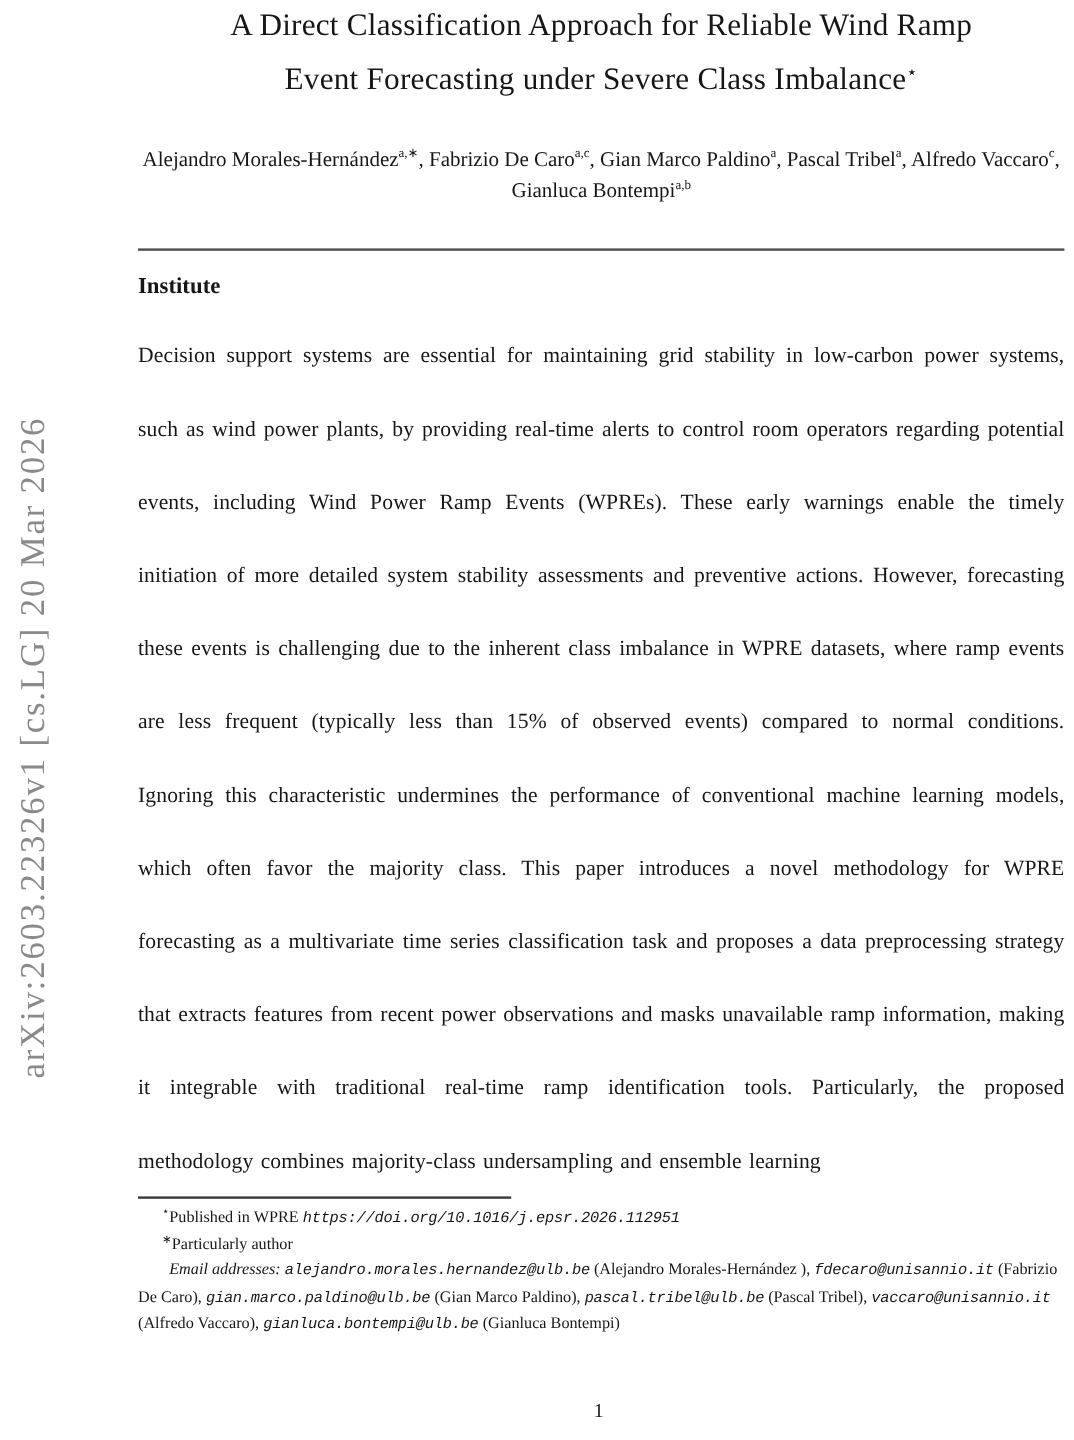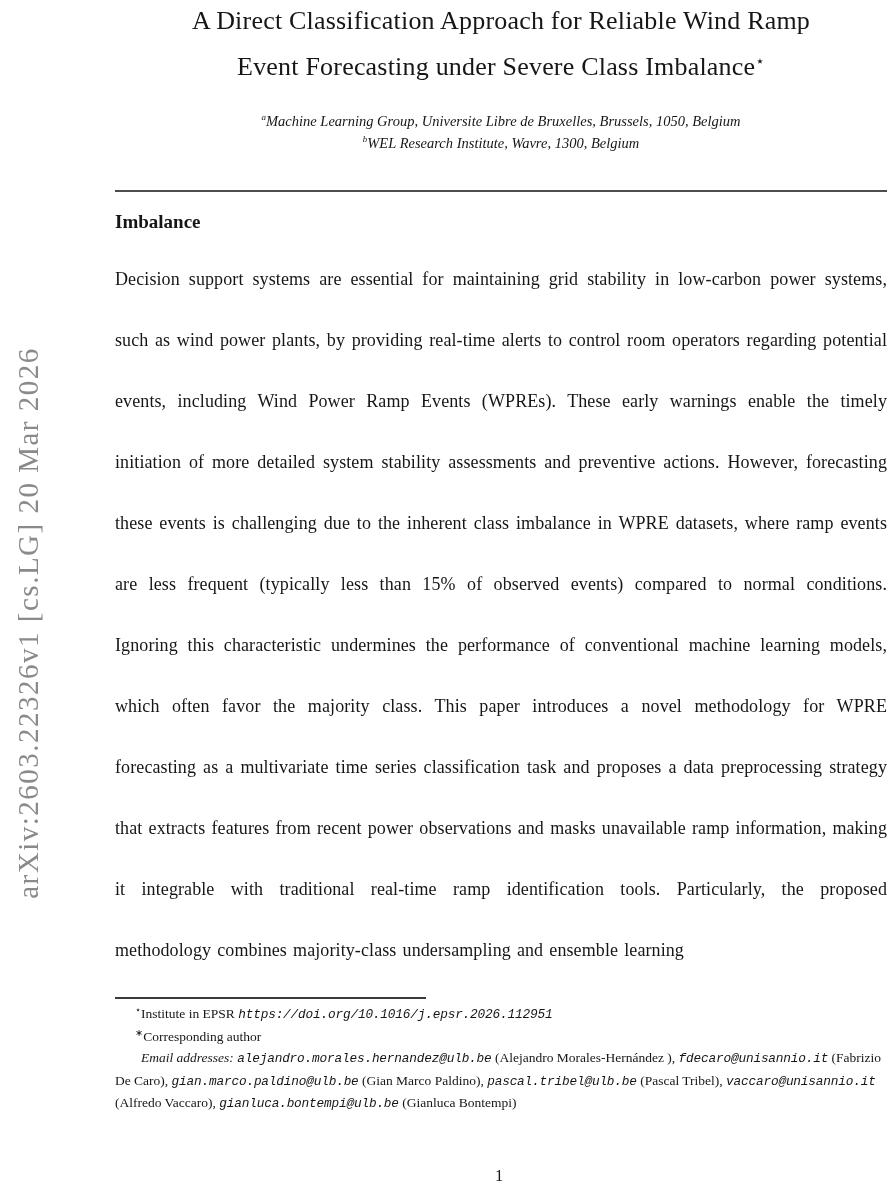--- a/index.html
+++ b/index.html
@@ -117,36 +117,35 @@
 <body>
 
 <div class="page">
 
   <div class="arxiv-stamp" id="arxiv-stamp">arXiv:2603.22326v1  [cs.LG]  20 Mar 2026</div>
 
   <div class="content">
 
     <h1 class="title" id="title">A Direct Classification Approach for Reliable Wind Ramp<br>Event Forecasting under Severe Class Imbalance<sup>⋆</sup></h1>
 
+    <p class="authors" id="authors">Alejandro Morales-Hernández<sup>a,∗</sup>, Fabrizio De Caro<sup>a,c</sup>, Gian Marco Paldino<sup>a</sup>, Pascal Tribel<sup>a</sup>, Alfredo Vaccaro<sup>c</sup>, Gianluca Bontempi<sup>a,b</sup></p>
 
     <div class="affiliations" id="affiliations">
-        <div class="affil"><sup>a</sup>Machine Learning Group, Universite Libre de Bruxelles, Brussels, 1050, Belgium</div>
-        <div class="affil"><sup>b</sup>WEL Research Institute, Wavre, 1300, Belgium</div>
       </div>
 
     <hr class="abstract-rule">
 
-    <h2 class="abstract-heading">Imbalance</h2>
+    <h2 class="abstract-heading">Institute</h2>
 
     <p class="abstract-text">Decision support systems are essential for maintaining grid stability in low-carbon power systems, such as wind power plants, by providing real-time alerts to control room operators regarding potential events, including Wind Power Ramp Events (WPREs). These early warnings enable the timely initiation of more detailed system stability assessments and preventive actions. However, forecasting these events is challenging due to the inherent class imbalance in WPRE datasets, where ramp events are less frequent (typically less than 15% of observed events) compared to normal conditions. Ignoring this characteristic undermines the performance of conventional machine learning models, which often favor the majority class. This paper introduces a novel methodology for WPRE forecasting as a multivariate time series classification task and proposes a data preprocessing strategy that extracts features from recent power observations and masks unavailable ramp information, making it integrable with traditional real-time ramp identification tools. Particularly, the proposed methodology combines majority-class undersampling and ensemble learning</p>
 
     <div class="footnotes">
       <hr class="footnote-rule">
-      <p class="footnote"><sup>⋆</sup><span>Institute in EPSR </span><span class="mono">https://doi.org/10.1016/j.epsr.2026.112951</span></p>
-      <p class="footnote"><sup>∗</sup><span>Corresponding author</span></p>
+      <p class="footnote"><sup>⋆</sup><span>Published in WPRE </span><span class="mono">https://doi.org/10.1016/j.epsr.2026.112951</span></p>
+      <p class="footnote"><sup>∗</sup><span>Particularly author</span></p>
       <p class="footnote emails" id="emails"><i>Email addresses: </i><span class="mono">alejandro.morales.hernandez@ulb.be</span> (Alejandro Morales-Hernández ), <span class="mono">fdecaro@unisannio.it</span> (Fabrizio De Caro), <span class="mono">gian.marco.paldino@ulb.be</span> (Gian Marco Paldino), <span class="mono">pascal.tribel@ulb.be</span> (Pascal Tribel), <span class="mono">vaccaro@unisannio.it</span> (Alfredo Vaccaro), <span class="mono">gianluca.bontempi@ulb.be</span> (Gianluca Bontempi)</p>
     </div>
 
   </div>
 
   <div class="page-number">1</div>
 
 </div>
 
 </body></html>

